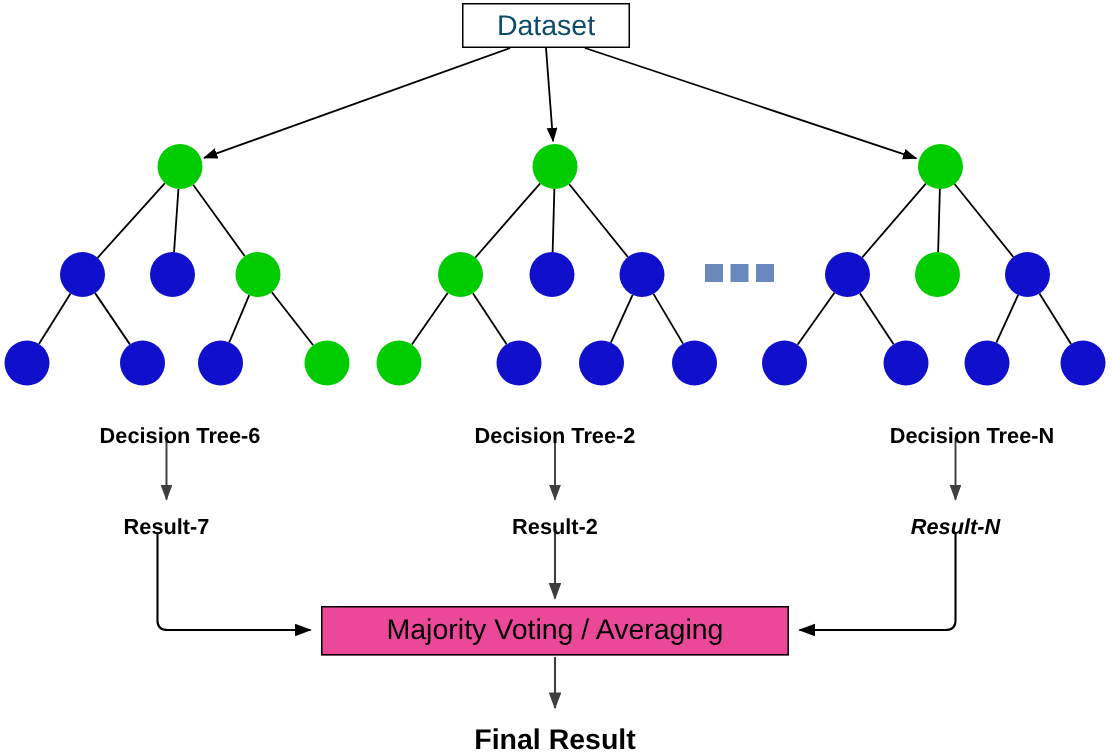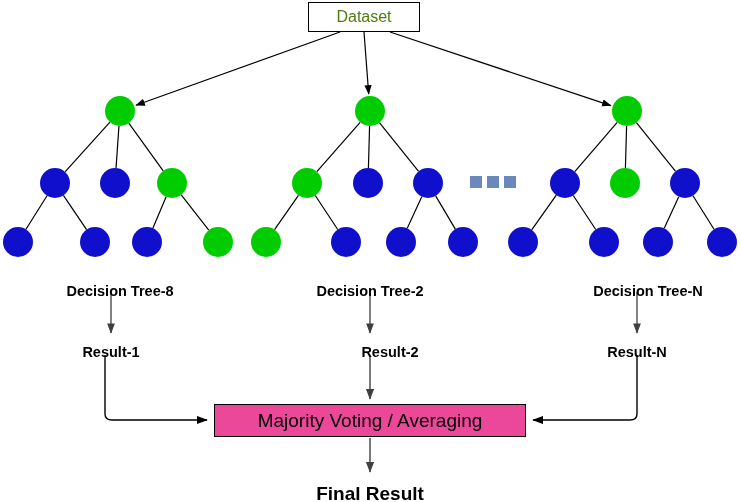--- a/index.html
+++ b/index.html
@@ -29,22 +29,22 @@
     width: 112px;
     height: 30px;
     border: 1.4px solid #000000;
     background: #ffffff;
     display: flex;
     align-items: center;
     justify-content: center;
     box-sizing: border-box;
   }
   .dataset-box span {
-    font-size: 16px;
-    color: #4d7c0f;
+    font-size: 19px;
+    color: #0c4a6e;
     line-height: 1;
   }
   .vote-box {
     position: absolute;
     left: 214px;
     top: 404px;
     width: 312px;
     height: 33px;
     border: 1.4px solid #000000;
     background: #ec4899;
@@ -166,27 +166,27 @@
   </svg>
 
   <div class="dataset-box">
     <span>Dataset</span>
   </div>
 
   <div class="vote-box">
     <span>Majority Voting / Averaging</span>
   </div>
 
-  <div class="tree-label" style="left:120px; top:284px;">Decision Tree-8</div>
+  <div class="tree-label" style="left:120px; top:284px;">Decision Tree-6</div>
   <div class="tree-label" style="left:370px; top:284px;text-align:center;">Decision Tree-2</div>
   <div class="tree-label" style="left:648px; top:284px;">Decision Tree-N</div>
 
-  <div class="result-label" style="left:111px; top:345px;">Result-1</div>
-  <div class="result-label" style="left:390px; top:345px;">Result-2</div>
-  <div class="result-label" style="left:637px; top:345px;">Result-N</div>
+  <div class="result-label" style="left:111px; top:345px;">Result-7</div>
+  <div class="result-label" style="left:370px; top:345px;">Result-2</div>
+  <div class="result-label" style="left:637px; top:345px;font-style:italic;">Result-N</div>
 
   <div class="final-label" style="left:370px; top:484px;">Final Result</div>
 
   <div class="ellipsis-dot" style="left:470px; top:176px;"></div>
   <div class="ellipsis-dot" style="left:487px; top:176px;"></div>
   <div class="ellipsis-dot" style="left:504px; top:176px;"></div>
 
 </div>
 
 </body></html>

